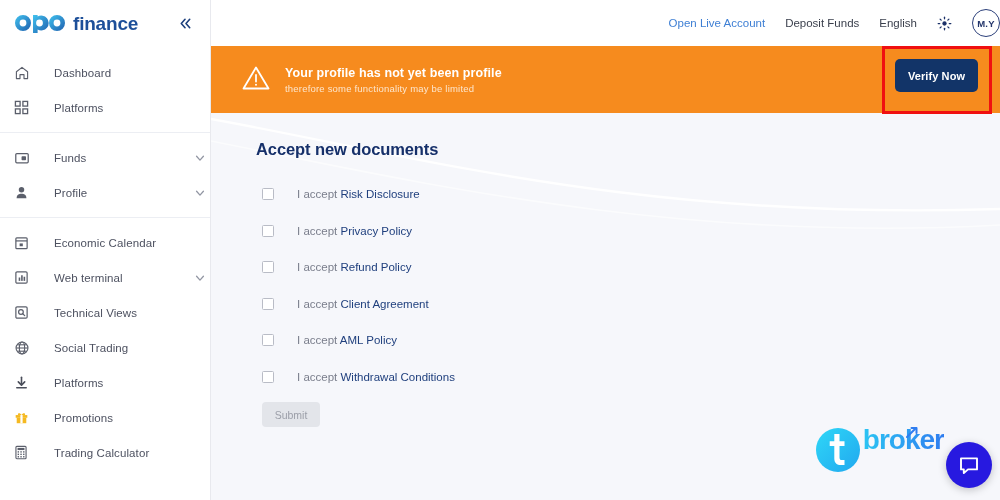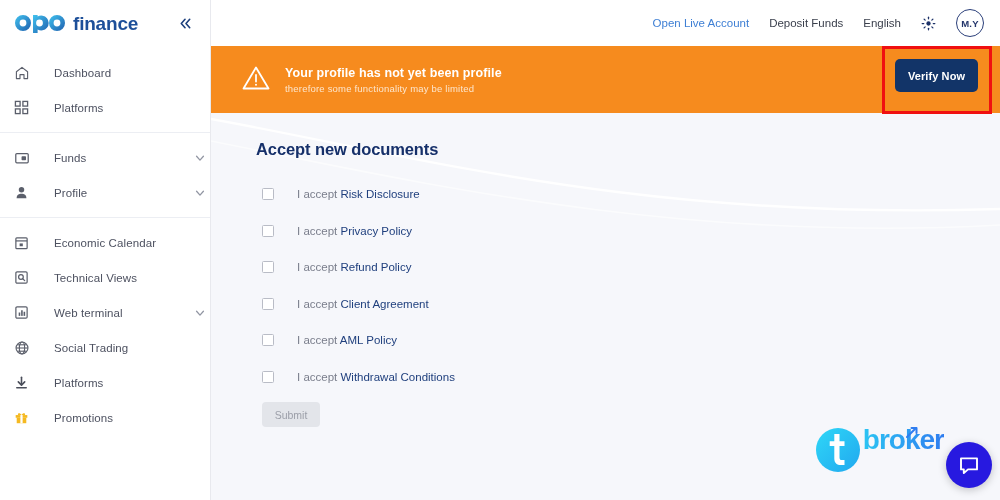--- a/index.html
+++ b/index.html
@@ -49,21 +49,21 @@
   }
   .nav-caret { margin-left: auto; color: #8b8f9c; display: flex; }
 
   
   #main {
     flex: 1; height: 500px; position: relative;
     background: #f6f7fb; display: flex; flex-direction: column;
   }
   #topbar {
     height: 46px; background: #ffffff; display: flex; align-items: center;
-    justify-content: flex-end; padding-right: 16px; gap: 20px;
+    justify-content: flex-end; padding-right: 0; gap: 20px;
     flex: 0 0 46px; position: relative; z-index: 4;
   }
   .top-link {
     font-size: 11.5px; color: #3a3f4c; cursor: pointer; white-space: nowrap;
   }
   .top-link.accent { color: #3e7fd4; }
   #theme-toggle { cursor: pointer; display: flex; align-items: center; }
   #avatar {
     width: 28px; height: 28px; border-radius: 50%;
     border: 1.4px solid #2b3f7a; color: #23356b;
@@ -241,42 +241,42 @@
               <rect x="6" y="9" width="3.4" height="3" fill="#5b5f6b" stroke="none"></rect>
             </svg>
           </span>
           <span class="nav-label">Economic Calendar</span>
         </div>
 
         <div class="nav-item">
           <span class="nav-ico">
             <svg width="15" height="15" viewBox="0 0 16 16" fill="none" stroke="#5b5f6b" stroke-width="1.3">
               <rect x="2" y="2" width="12" height="12" rx="1.3"></rect>
-              <circle cx="7.4" cy="7.4" r="2.5"></circle>
-              <line x1="9.3" y1="9.3" x2="11.4" y2="11.4" stroke-linecap="round"></line>
-            </svg>
-          </span>
-          <span class="nav-label">Technical Views</span>
-        </div>
-
-        <div class="nav-item">
-          <span class="nav-ico">
-            <svg width="15" height="15" viewBox="0 0 16 16" fill="none" stroke="#5b5f6b" stroke-width="1.3">
-              <rect x="2" y="2" width="12" height="12" rx="1.3"></rect>
               <rect x="5" y="8" width="1.7" height="3.6" fill="#5b5f6b" stroke="none"></rect>
               <rect x="7.6" y="5.6" width="1.7" height="6" fill="#5b5f6b" stroke="none"></rect>
               <rect x="10.2" y="7.2" width="1.7" height="4.4" fill="#5b5f6b" stroke="none"></rect>
             </svg>
           </span>
           <span class="nav-label">Web terminal</span>
           <span class="nav-caret">
             <svg width="12" height="12" viewBox="0 0 14 14" fill="none" stroke="#9296a3" stroke-width="1.5" stroke-linecap="round" stroke-linejoin="round">
                 <polyline points="3,5 7,9.5 11,5"></polyline>
               </svg>
           </span>
+        </div>
+
+        <div class="nav-item">
+          <span class="nav-ico">
+            <svg width="15" height="15" viewBox="0 0 16 16" fill="none" stroke="#5b5f6b" stroke-width="1.3">
+              <rect x="2" y="2" width="12" height="12" rx="1.3"></rect>
+              <circle cx="7.4" cy="7.4" r="2.5"></circle>
+              <line x1="9.3" y1="9.3" x2="11.4" y2="11.4" stroke-linecap="round"></line>
+            </svg>
+          </span>
+          <span class="nav-label">Technical Views</span>
         </div>
 
         <div class="nav-item">
           <span class="nav-ico">
             <svg width="16" height="16" viewBox="0 0 18 18" fill="none" stroke="#5b5f6b" stroke-width="1.25">
               <circle cx="9" cy="9" r="6.7"></circle>
               <ellipse cx="9" cy="9" rx="3" ry="6.7"></ellipse>
               <line x1="2.3" y1="9" x2="15.7" y2="9"></line>
               <line x1="3.6" y1="5.4" x2="14.4" y2="5.4"></line>
               <line x1="3.6" y1="12.6" x2="14.4" y2="12.6"></line>
@@ -302,20 +302,38 @@
               <rect x="1.8" y="5.4" width="12.4" height="2.9" fill="#f5b921"></rect>
               <rect x="2.9" y="8.3" width="10.2" height="5.8" fill="#f5b921"></rect>
               <rect x="6.8" y="5.4" width="2.4" height="8.7" fill="#ffffff"></rect>
               <path d="M8 5.2 C6.6 2.6 3.4 3 4.3 5.2 Z" fill="#f5b921"></path>
               <path d="M8 5.2 C9.4 2.6 12.6 3 11.7 5.2 Z" fill="#f5b921"></path>
             </svg>
           </span>
           <span class="nav-label">Promotions</span>
         </div>
 
+        <div class="nav-item">
+          <span class="nav-ico">
+            <svg width="14" height="15" viewBox="0 0 14 16" fill="none" stroke="#5b5f6b" stroke-width="1.2">
+              <rect x="1.6" y="1.4" width="10.8" height="13.2" rx="1"></rect>
+              <rect x="3.3" y="3.1" width="7.4" height="2.3" fill="#5b5f6b" stroke="none"></rect>
+              <rect x="3.4" y="6.6" width="1.5" height="1.5" fill="#5b5f6b" stroke="none"></rect>
+              <rect x="6.3" y="6.6" width="1.5" height="1.5" fill="#5b5f6b" stroke="none"></rect>
+              <rect x="9.2" y="6.6" width="1.5" height="1.5" fill="#5b5f6b" stroke="none"></rect>
+              <rect x="3.4" y="9.2" width="1.5" height="1.5" fill="#5b5f6b" stroke="none"></rect>
+              <rect x="6.3" y="9.2" width="1.5" height="1.5" fill="#5b5f6b" stroke="none"></rect>
+              <rect x="9.2" y="9.2" width="1.5" height="1.5" fill="#5b5f6b" stroke="none"></rect>
+              <rect x="3.4" y="11.8" width="1.5" height="1.5" fill="#5b5f6b" stroke="none"></rect>
+              <rect x="6.3" y="11.8" width="1.5" height="1.5" fill="#5b5f6b" stroke="none"></rect>
+              <rect x="9.2" y="11.8" width="1.5" height="1.5" fill="#5b5f6b" stroke="none"></rect>
+            </svg>
+          </span>
+          <span class="nav-label">Trading Calculator</span>
+        </div>
 
       </div>
     </nav>
   </aside>
 
   <section id="main">
 
     <header id="topbar">
       <span class="top-link accent">Open Live Account</span>
       <span class="top-link">Deposit Funds</span>

